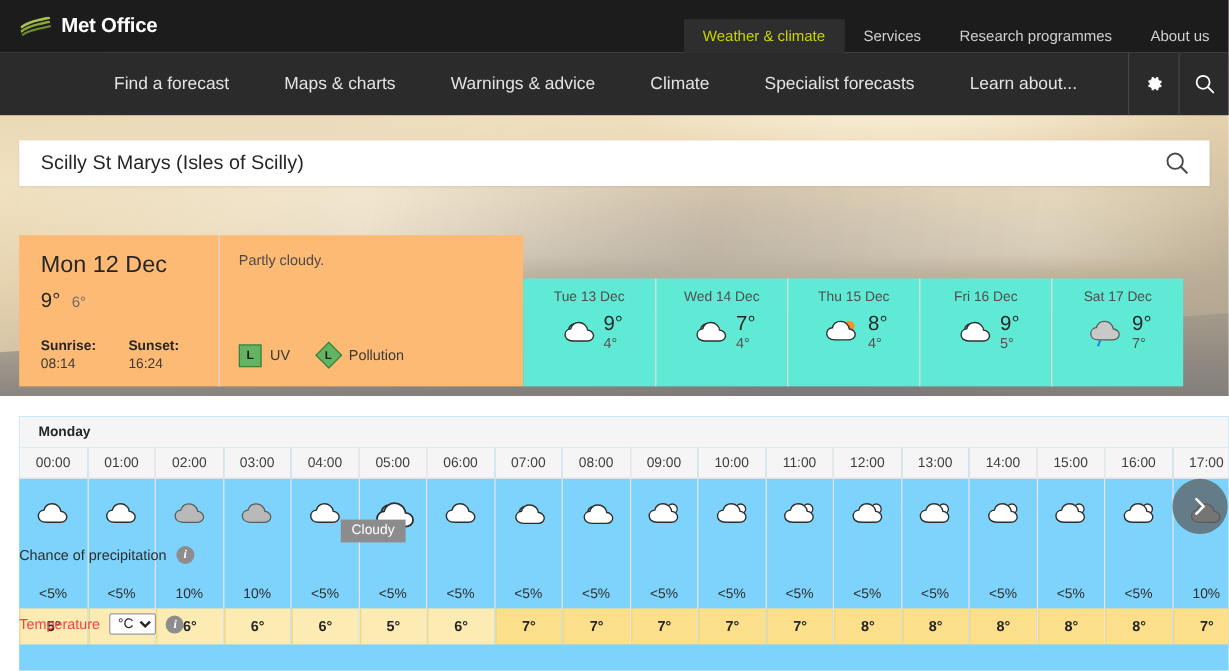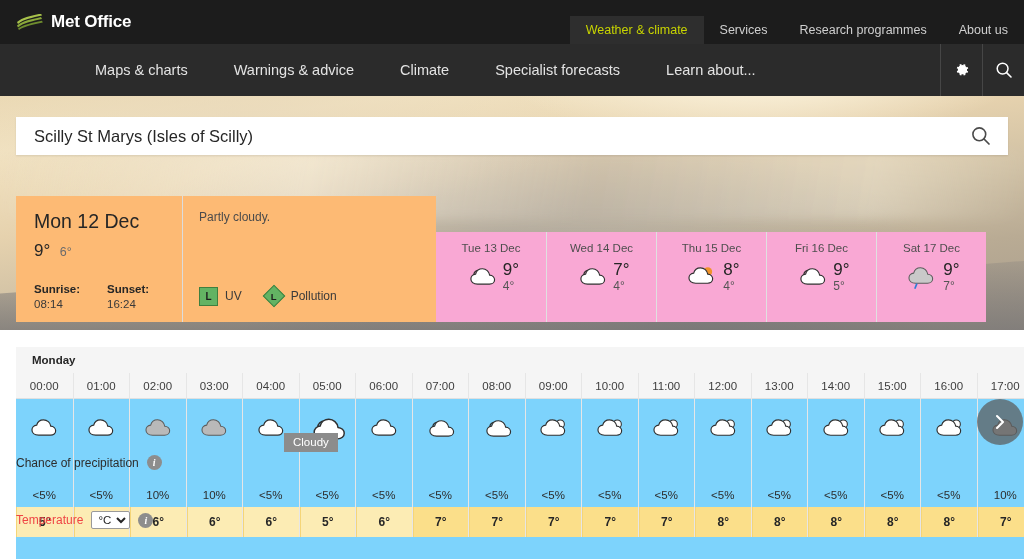--- a/index.html
+++ b/index.html
@@ -111,21 +111,21 @@
   }
   .badge-di span { transform: rotate(-45deg); color:#1d1d1d; font-size:9.5px; font-weight:bold; }
   .badge-label { font-size: 12px; color:#3a3a3a; }
 
   
   .day-strip {
     position:absolute; left: 436px; top: 232px; height: 90px;
     display:flex; z-index: 4;
   }
   .day-tile {
-    width: 110px; background:#f9a8d4; border-left: 1px solid #e0e0e0;
+    width: 110px; background:#5eead4; border-left: 1px solid #e0e0e0;
     padding-top: 10px; text-align:center;
   }
   .day-tile:first-child { border-left: 0; }
   .day-name { font-size: 11.5px; color:#4e4e4e; }
   .day-body { display:flex; align-items:center; justify-content:center; gap:6px; margin-top: 7px; }
   .day-icon { width: 34px; height: 28px; display:block; }
   .day-temps { text-align:left; }
   .day-max { font-size: 17px; color:#262626; line-height: 1.05; }
   .day-min { font-size: 12px; color:#555; }
 
@@ -201,20 +201,21 @@
   <div class="top-nav">
     <div class="top-nav-item active">Weather &amp; climate</div>
     <div class="top-nav-item">Services</div>
     <div class="top-nav-item">Research programmes</div>
     <div class="top-nav-item">About us</div>
   </div>
 </div>
 
 <div class="mainnav">
   <div class="mainnav-links">
+    <div class="mainnav-link">Find a forecast</div>
     <div class="mainnav-link">Maps &amp; charts</div>
     <div class="mainnav-link">Warnings &amp; advice</div>
     <div class="mainnav-link">Climate</div>
     <div class="mainnav-link">Specialist forecasts</div>
     <div class="mainnav-link">Learn about...</div>
   </div>
   <div class="mainnav-tools">
     <div class="nav-tool">
       <svg width="16" height="16" viewBox="0 0 16 16">
         <path fill="#fff" d="M8 5.2a2.8 2.8 0 100 5.6 2.8 2.8 0 000-5.6zm0 4.2a1.4 1.4 0 110-2.8 1.4 1.4 0 010 2.8z"></path>

